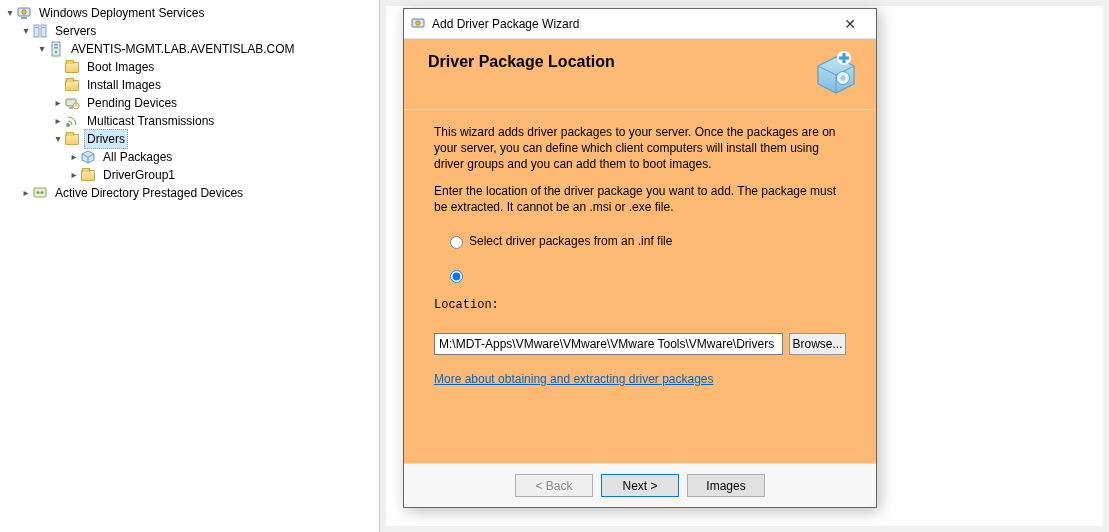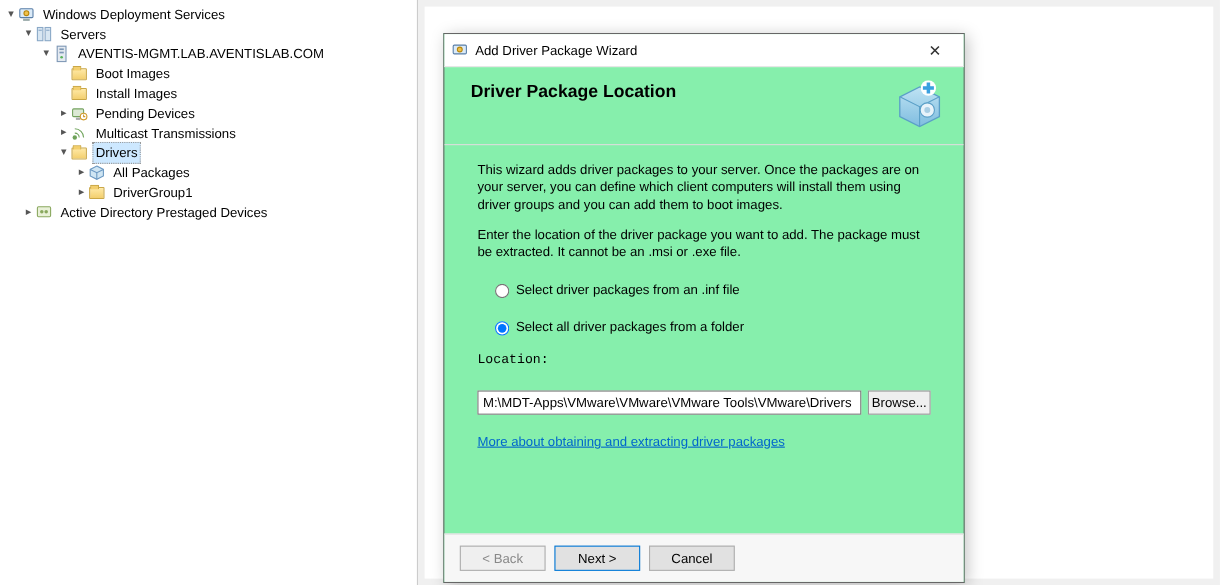--- a/index.html
+++ b/index.html
@@ -22,42 +22,42 @@
     
     .ico-folder { background: linear-gradient(#ffe9a6,#f3cf6e); width: 14px; height: 11px; border: 1px solid #caa746; border-radius: 1px; position: relative; }
     .ico-folder::before { content:""; position:absolute; top:-3px; left:0; width:6px; height:3px; background:#f3cf6e; border:1px solid #caa746; border-bottom:none; border-radius:1px 1px 0 0;}
     .ico-server svg, .ico-wds svg, .ico-ad svg, .ico-net svg, .ico-pkg svg, .ico-drv svg { display:block; }
 
     
     .right-bg { position:absolute; left:380px; right:0; top:0; bottom:0; background:#f0f0f0; }
     .right-bg::before { content:""; position:absolute; left:6px; right:6px; top:6px; bottom:6px; background:#fff; }
 
     
-    .dialog { position: absolute; left: 403px; top: 30px; width: 474px; height: 500px; background: #86efac; border: 1px solid #666; box-shadow: 3px 3px 14px rgba(0,0,0,.25); display:flex; flex-direction:column; }
+    .dialog { position: absolute; left: 403px; top: 8px; width: 474px; height: 500px; background: #fdba74; border: 1px solid #666; box-shadow: 3px 3px 14px rgba(0,0,0,.25); display:flex; flex-direction:column; }
     .titlebar { height: 30px; display:flex; align-items:center; padding: 0 6px 0 6px; background:#fff; border-bottom:1px solid #e6e6e6; }
     .titlebar .app-icon { width:16px; height:16px; margin-right:6px; }
     .titlebar .title { flex:1; font-size:12px; }
     .titlebar .close { width:40px; height:100%; display:flex; align-items:center; justify-content:center; font-family: inherit; font-size:14px; color:#333; cursor:pointer; }
 
     .header-band { padding: 12px 16px 10px 24px; border-bottom:1px solid #ddd; display:flex; align-items:flex-start; }
     .header-band .heading { font-weight: 700; font-size: 16px; flex:1; padding-top:2px; }
     .header-band .big-icon { width:48px; height:48px; }
 
     .content { flex:1; padding: 14px 30px 10px 30px; font-size: 12px; color:#000; line-height:1.35; overflow:hidden; }
     .content p { margin-bottom: 10px; }
     .radios { margin: 6px 0 14px 16px; }
     .radio-row { display:flex; align-items:flex-end; height:22px;margin-top:12px; }
     .radio-row input { margin-right:6px; }
     .loc-label { margin-bottom:20px;font-family:Liberation Mono, monospace; }
     .loc-row { display:flex; gap:6px; margin-bottom:16px; }
     .loc-row input[type="text"] { flex:1; height:22px; border:1px solid #7a7a7a; padding:0 4px; font: inherit; background:#fff; }
     .loc-row button { width:57px; height:22px; border:1px solid #999; background:#efefef; font:inherit; cursor:pointer; }
     .link { color:#0066cc; text-decoration: underline; cursor:pointer; }
 
-    .footer { height:44px; border-top:1px solid #ddd; display:flex; align-items:center; justify-content:flex-start; padding: 0 14px; gap:8px; background:#f7f7f7; }
+    .footer { height:44px; border-top:1px solid #ddd; display:flex; align-items:center; justify-content:center; padding: 0 14px; gap:8px; background:#f7f7f7; }
     .footer button { width:78px; height:23px; font:inherit; cursor:pointer; border:1px solid #adadad; background:#e1e1e1; }
     .footer button.default { border:1px solid #0078d7; }
     .footer button:disabled { color:#888; background:#efefef; cursor:default; }
   </style>
 </head>
 <body>
 
 <div class="tree-pane">
   <div class="tree-node indent-0">
     <span class="expander">▾</span>
@@ -219,31 +219,30 @@
     <p>This wizard adds driver packages to your server. Once the packages are on your server, you can define which client computers will install them using driver groups and you can add them to boot images.</p>
     <p>Enter the location of the driver package you want to add. The package must be extracted. It cannot be an .msi or .exe file.</p>
 
     <div class="radios">
       <label class="radio-row">
         <input type="radio" name="src" style="">
         <span>Select driver packages from an .inf file</span>
       </label>
       <label class="radio-row">
         <input type="radio" name="src" checked="" style="">
-        <span>Select all driver packages from a folder</span>
       </label>
     </div>
 
     <div class="loc-label">Location:</div>
     <div class="loc-row">
       <input type="text" value="M:\MDT-Apps\VMware\VMware\VMware Tools\VMware\Drivers" style="">
       <button>Browse...</button>
     </div>
 
     <a class="link">More about obtaining and extracting driver packages</a>
   </div>
 
   <div class="footer">
     <button disabled="">&lt; Back</button>
     <button class="default">Next &gt;</button>
-    <button>Cancel</button>
+    <button>Images</button>
   </div>
 </div>
 
 </body></html>

